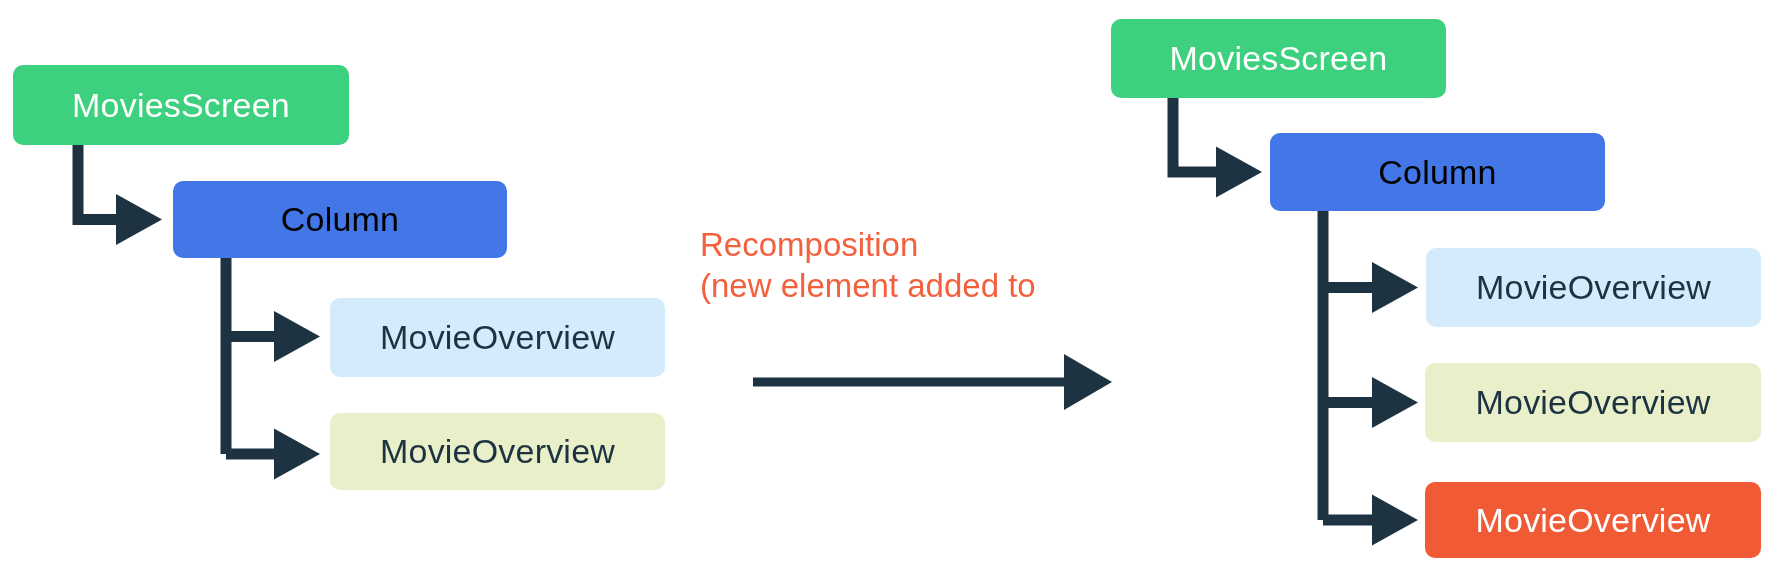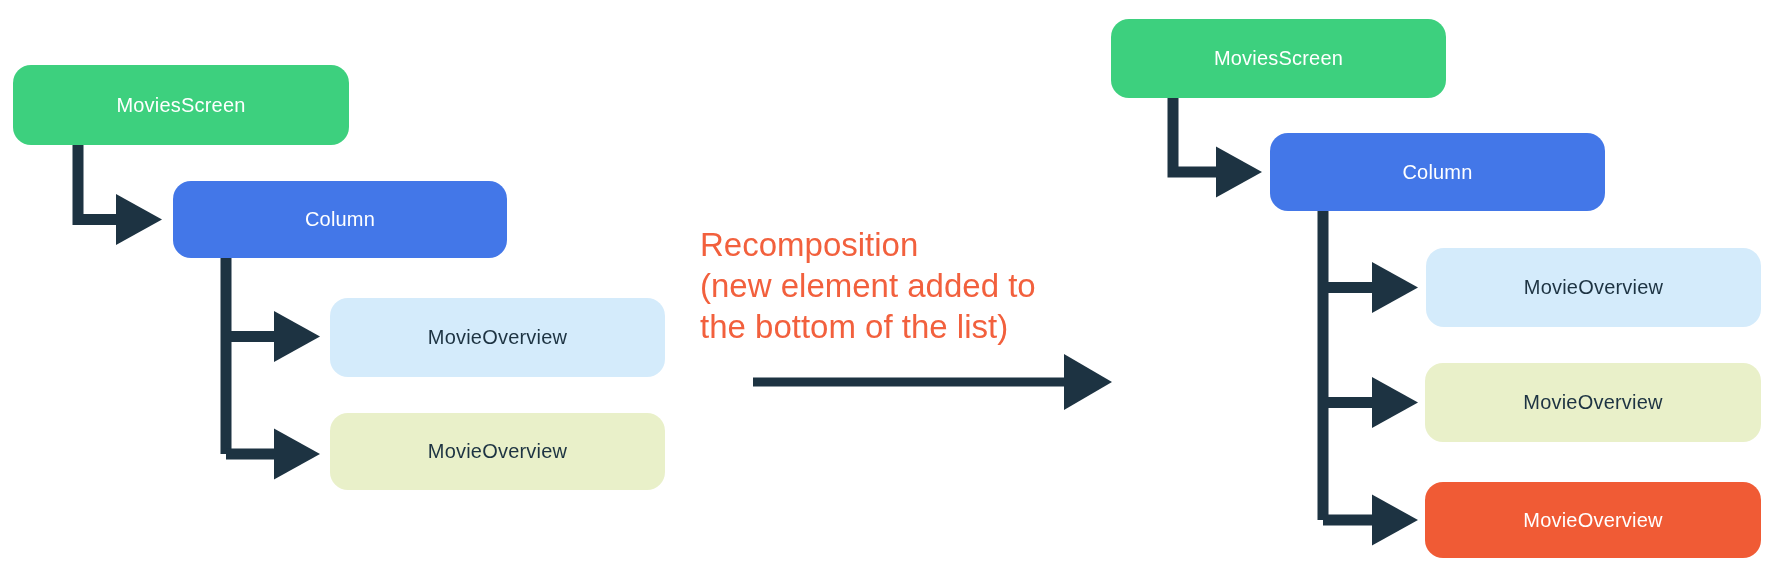--- a/index.html
+++ b/index.html
@@ -25,31 +25,31 @@
     overflow:hidden;
   }
   .connector-layer{
     position:absolute;
     left:0;top:0;
     width:1779px;height:584px;
     pointer-events:none;
   }
   .node{
     position:absolute;
-    border-radius:18px;
+    border-radius:10px;
     display:flex;
     align-items:center;
     justify-content:center;
-    font-size:20px;
+    font-size:34px;
     letter-spacing:.2px;
     white-space:nowrap;
     box-sizing:border-box;
   }
   .node.green{background:var(--green);color:#fff;}
-  .node.blue{background:var(--blue);color:#ffffff;}
+  .node.blue{background:var(--blue);color:#000000;}
   .node.light-blue{background:var(--light-blue);color:var(--connector-dark);}
   .node.light-yellow{background:var(--light-yellow);color:var(--connector-dark);}
   .node.orange-node{background:var(--orange);color:#fff;}
 
   
   .l-root   {left:13px;  top:65px;  width:336px; height:80px;}
   .l-column {left:173px; top:181px; width:334px; height:77px;}
   .l-child0 {left:330px; top:298px; width:335px; height:79px;}
   .l-child1 {left:330px; top:413px; width:335px; height:77px;}
 
@@ -122,21 +122,20 @@
   </svg>
 
   <div class="node green l-root">MoviesScreen</div>
   <div class="node blue l-column">Column</div>
   <div class="node light-blue l-child0">MovieOverview</div>
   <div class="node light-yellow l-child1">MovieOverview</div>
 
   <div class="annotation">
     <div>Recomposition</div>
     <div>(new element added to</div>
-    <div>the bottom of the list)</div>
   </div>
 
   <div class="node green r-root">MoviesScreen</div>
   <div class="node blue r-column">Column</div>
   <div class="node light-blue r-child0">MovieOverview</div>
   <div class="node light-yellow r-child1">MovieOverview</div>
   <div class="node orange-node r-child2">MovieOverview</div>
 
 </div>
 

